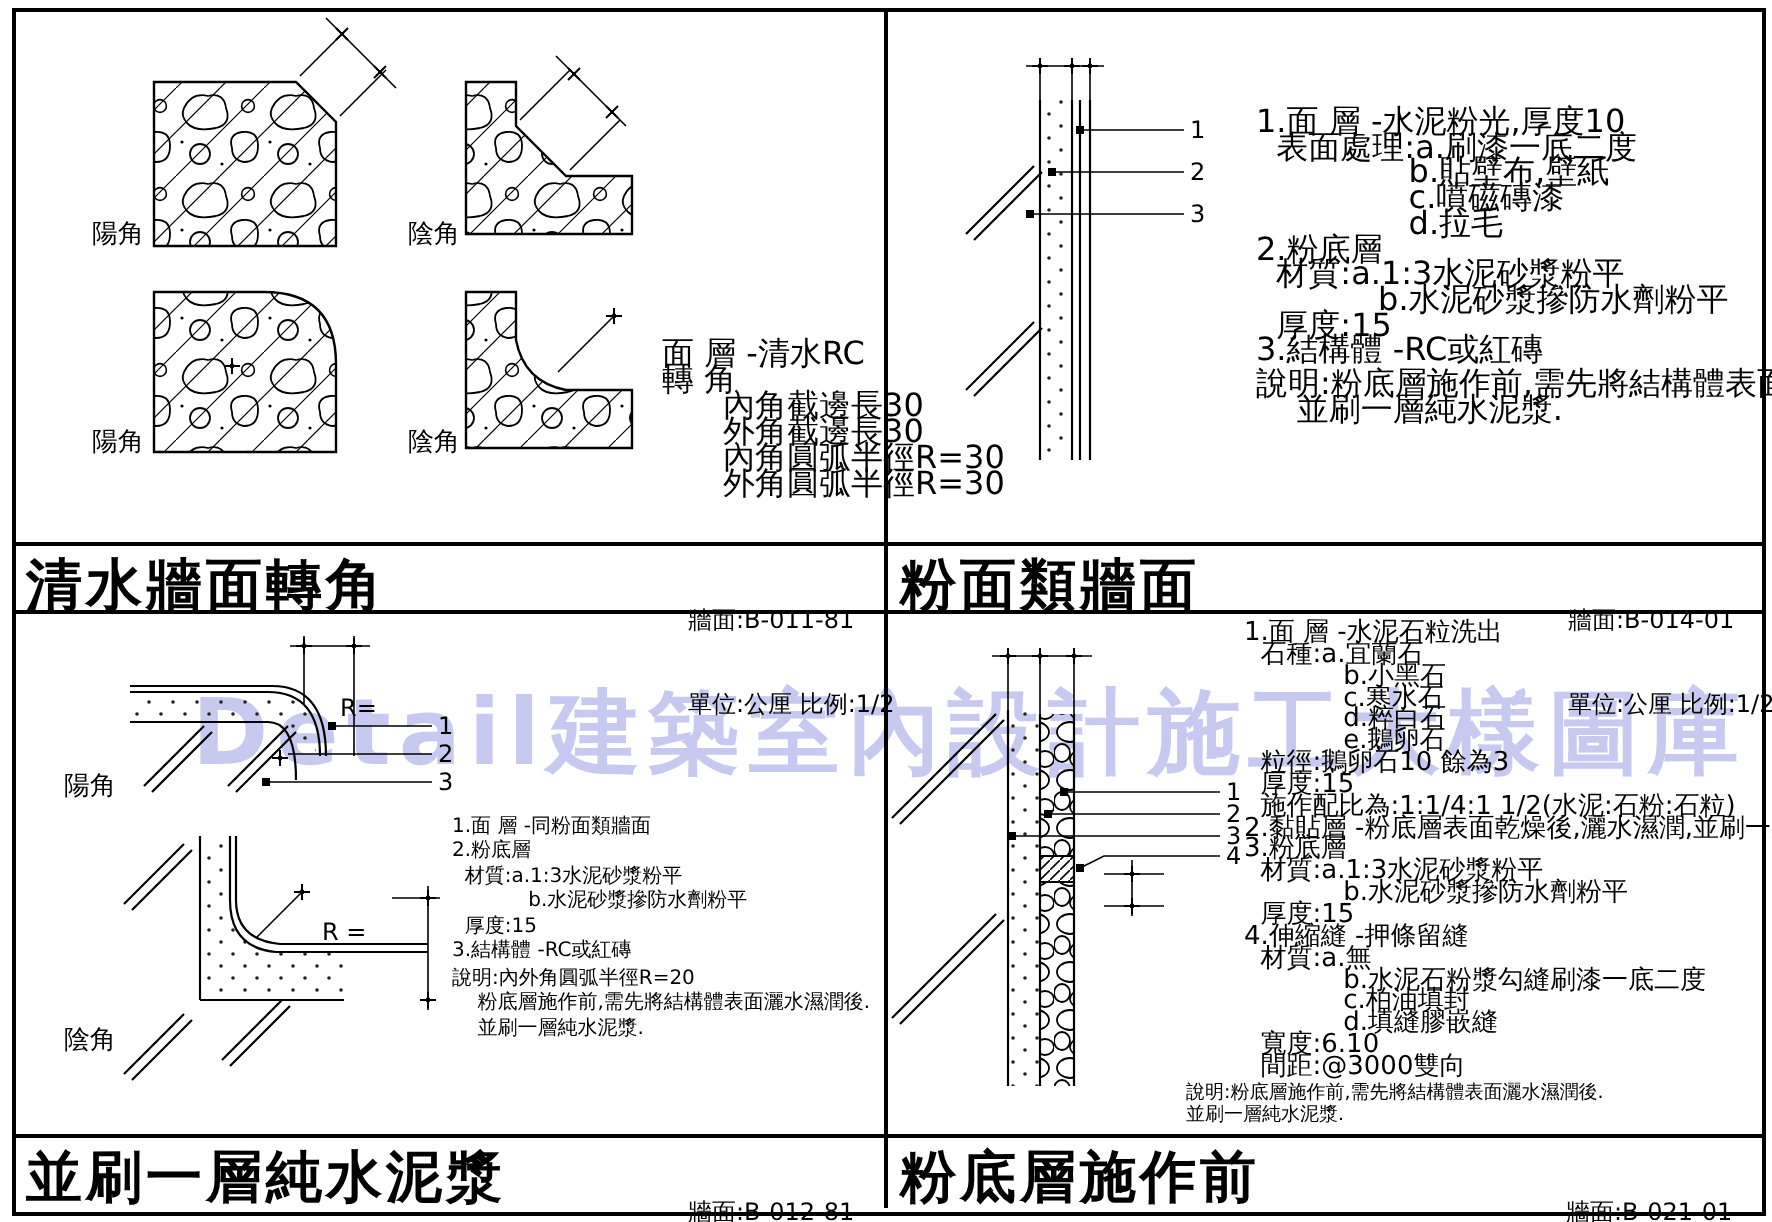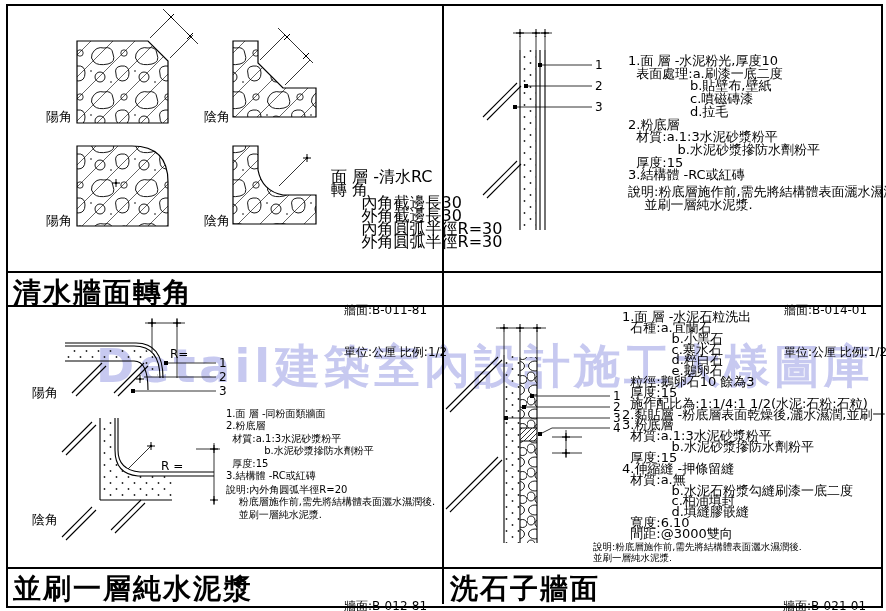--- a/index.html
+++ b/index.html
@@ -5,21 +5,21 @@
   html,body{margin:0;padding:0;background:#e8e8e8;}
   .page{position:relative;width:886px;height:611px;background:#fff;overflow:hidden;
         font-family:"DejaVu Sans",sans-serif;color:#000;}
   .watermark{position:absolute;left:96px;top:336px;font-size:46px;font-weight:bold;
              letter-spacing:4px;color:#c7c9f0;white-space:nowrap;z-index:0;}
   .bline{position:absolute;background:#000;z-index:3;}
   .frame{position:absolute;left:6px;top:4px;width:873px;height:600px;border:2px solid #000;z-index:3;}
   .titlebar{position:absolute;height:16px;z-index:4;background:transparent;}
   .tb-title{position:absolute;left:6px;top:0;font-size:28px;font-weight:bold;letter-spacing:2px;white-space:nowrap;}
   .tb-meta{position:absolute;top:1px;font-size:12px;line-height:14px;white-space:pre;}
-  .notes{position:absolute;white-space:pre;font-size:13px;line-height:12.7px;z-index:2;}
+  .notes{position:absolute;white-space:pre;font-size:16px;line-height:12.7px;z-index:2;}
   .notes-q1{font-size:16px;line-height:13px;}
   .notes-q3{font-size:10px;line-height:12.4px;margin-top:23px;}
   .notes-q4{font-size:13px;line-height:10.85px;}
   .remark-q4{font-size:9.5px;line-height:11px;}
   svg.draw{position:absolute;z-index:1;}
   .ln{stroke:#000;stroke-width:1.1;fill:none;}
   .thin{stroke-width:0.8;}
   .agg{fill:url(#pat-agg);stroke:#000;stroke-width:1.2;}
   .cadtext{font-size:13px;fill:#000;}
   .num{font-size:12px;fill:#000;}
@@ -235,33 +235,34 @@
   <div class="bline" style="left:6px;top:567px;width:875px;height:2px"></div>
 
   <div class="titlebar" style="left:7px;top:274px;width:435px">
     <div class="tb-title">清水牆面轉角</div>
     <div class="tb-meta" style="left:337px">
       <div>牆面:B-011-81</div>
       <div>單位:公厘 比例:1/2</div>
     </div>
   </div>
   <div class="titlebar" style="left:444px;top:274px;width:435px">
+    <div class="tb-title">粉面類牆面</div>
     <div class="tb-meta" style="left:340px">
       <div>牆面:B-014-01</div>
       <div>單位:公厘 比例:1/2</div>
     </div>
   </div>
   <div class="titlebar" style="left:7px;top:570px;width:435px">
     <div class="tb-title">並刷一層純水泥漿</div>
     <div class="tb-meta" style="left:337px">
       <div>牆面:B-012-81</div>
       
     </div>
   </div>
   <div class="titlebar" style="left:444px;top:570px;width:435px">
-    <div class="tb-title">洗石子牆面</div>
+    <div class="tb-title">粉底層施作前</div>
     <div class="tb-meta" style="left:339px">
       <div>牆面:B-021-01</div>
       
     </div>
   </div>
 
 </div>
 
 </body></html>

